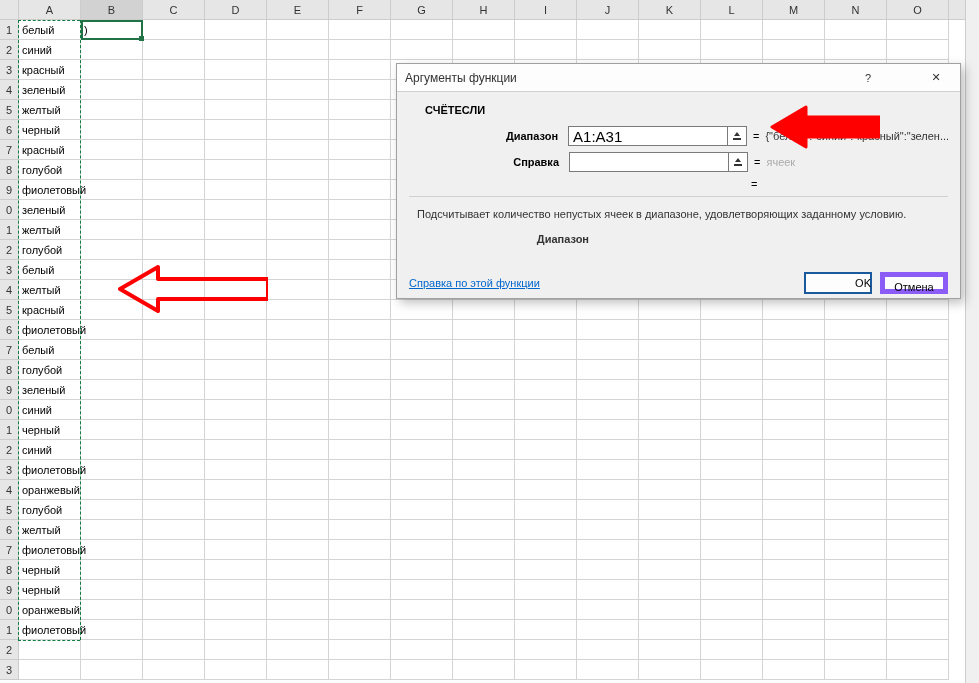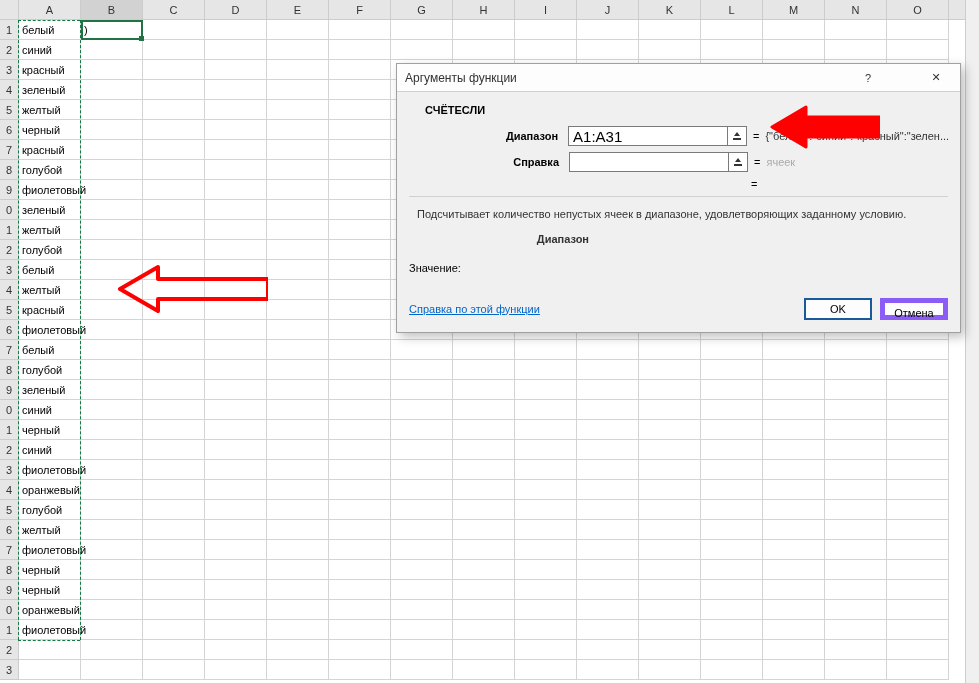--- a/index.html
+++ b/index.html
@@ -186,41 +186,42 @@
   .arg-eq { margin: 0 6px; }
   .arg-result { color: #333; font-size: 11px; white-space: nowrap; overflow: hidden; }
   .arg-result.muted { color: #aaa; }
   .dlg-divider { height: 1px; background: #d0d0d0; margin: 6px 0 10px 0; }
   .dlg-desc { color: #333; margin: 4px 0 10px 8px; line-height: 1.4; }
   .dlg-desc .bold { font-weight: bold; }
   .dlg-value { margin: 14px 0 10px 0; }
   .dlg-footer {
     display: flex;
     align-items: center;
-    padding: 8px 12px 12px 12px;
+    padding: 8px 12px 4px 12px;
   }
   .help-link {
     color: #0066cc;
     text-decoration: underline;
     cursor: pointer;
     flex: 1;
     font-size: 11px;
   }
   .btn {
     width: 68px; height: 22px;
     border: 5px solid #8b5cf6;
     background: #fdfdfd;
     margin-left: 8px;
     font-size: 11px;
     text-align: center;
     line-height: 20px;
   }
   .btn.primary {
     border: 1px solid #1a5a9c;
     box-shadow: 0 0 0 1px #1a5a9c inset;
+    text-align: right;
   }
   
   .arrow {
     position: absolute;
     pointer-events: none;
   }
   .arrow svg { display: block; }
 </style>
 </head>
 <body>
@@ -897,21 +898,20 @@
       <span>=</span>
     </div>
 
     <div class="dlg-divider"></div>
 
     <div class="dlg-desc">Подсчитывает количество непустых ячеек в диапазоне, удовлетворяющих заданному условию.</div>
     <div class="dlg-desc" style="padding-left:110px; display:flex;">
       <span class="bold" style="width:70px; text-align:right; padding-right:8px;">Диапазон</span>
     </div>
 
-    <div class="dlg-value">Значение:</div>
   </div>
   <div class="dlg-footer">
     <span class="help-link">Справка по этой функции</span>
     <div class="btn primary">OK</div>
     <div class="btn">Отмена</div>
   </div>
 </div>
 
 <div class="arrow" style="left:770px; top:105px;">
   <svg width="110" height="44" viewBox="0 0 110 44">

